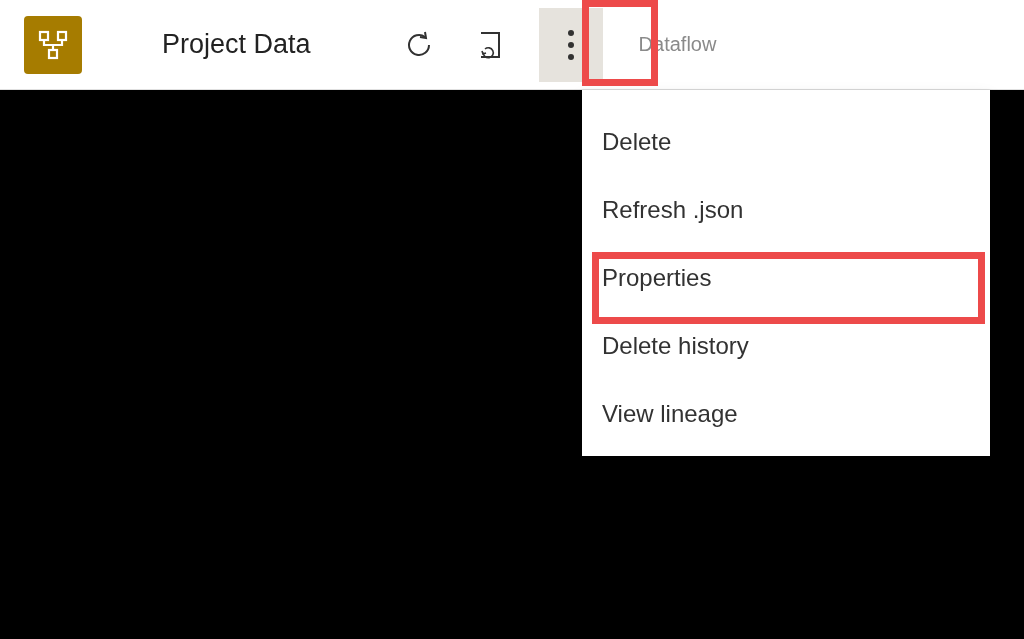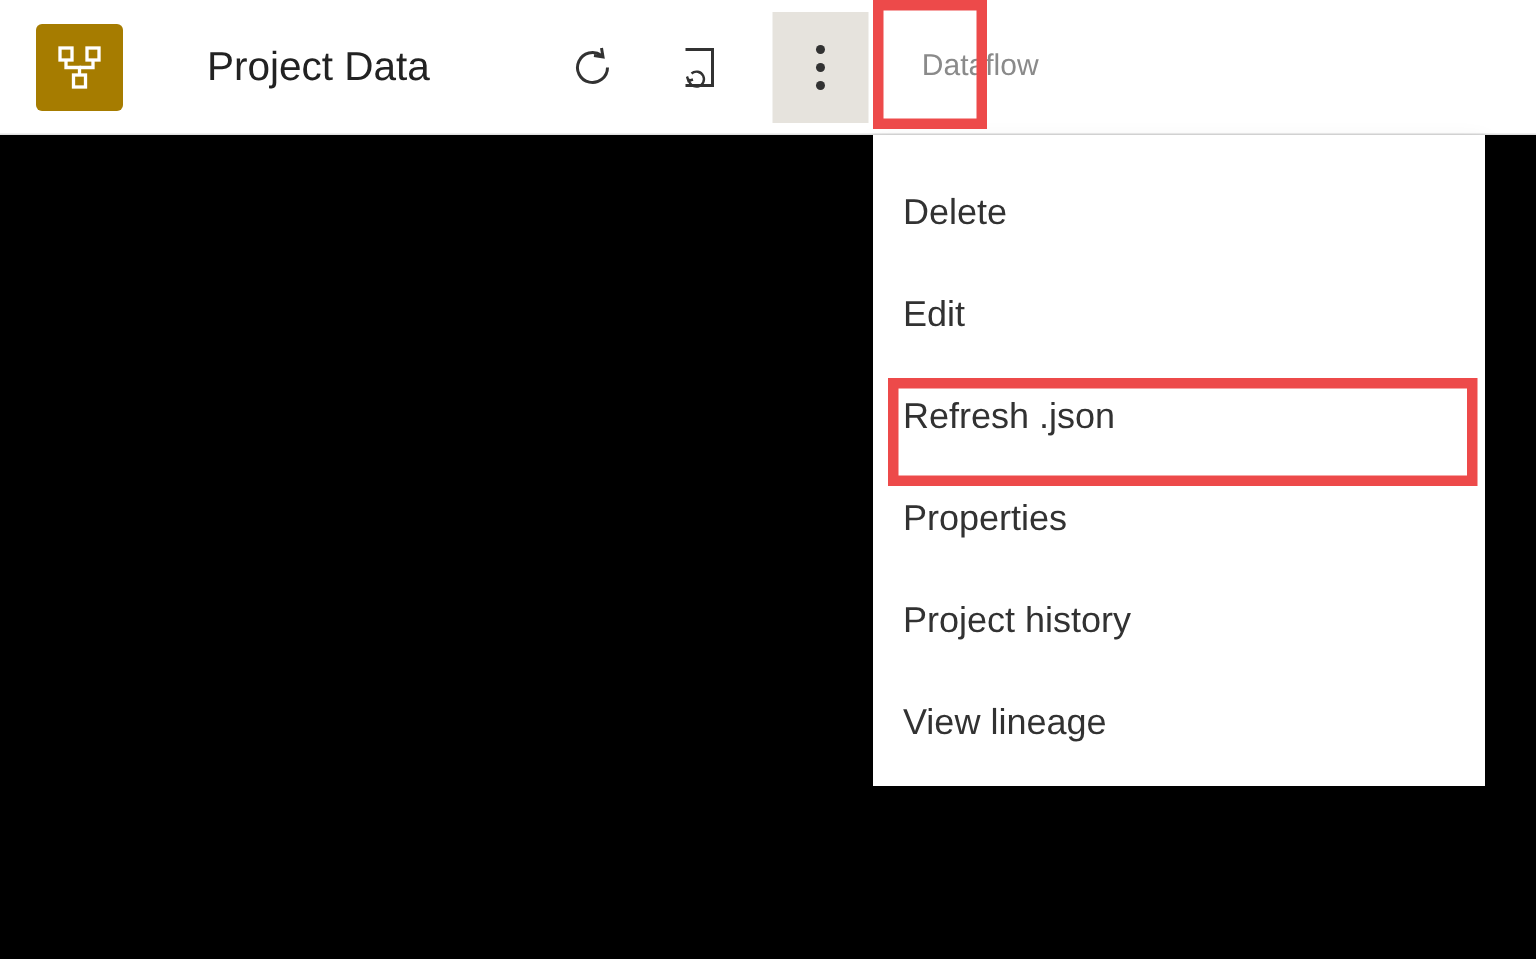--- a/index.html
+++ b/index.html
@@ -37,21 +37,21 @@
       justify-content: center;
       flex-shrink: 0;
     }
     .dataflow-icon-inner {
       width: 32px;
       height: 32px;
     }
     .title {
       font-size: 27px;
       color: #222222;
-      margin-left: 56px;
+      margin-left: 80px;
       font-weight: 400;
       flex-shrink: 0;
     }
     .spacer {
       flex: 0 0 auto;
       width: 88px;
     }
     .icon-group {
       display: flex;
       align-items: center;
@@ -163,21 +163,20 @@
         <circle cx="4" cy="18" r="3" fill="#323232"></circle>
         <circle cx="4" cy="30" r="3" fill="#323232"></circle>
       </svg>
     </div>
   </div>
   <div class="item-type">Dataflow</div>
 </div>
 
 <div class="dropdown-menu">
   <div class="menu-item">Delete</div>
-  <div class="menu-item">Edit</div>
   <div class="menu-item">Refresh .json</div>
   <div class="menu-item">Properties</div>
-  <div class="menu-item">Project history</div>
+  <div class="menu-item">Delete history</div>
   <div class="menu-item">View lineage</div>
 </div>
 
 <div class="highlight-more"></div>
 <div class="highlight-export"></div>
 
 </body></html>

